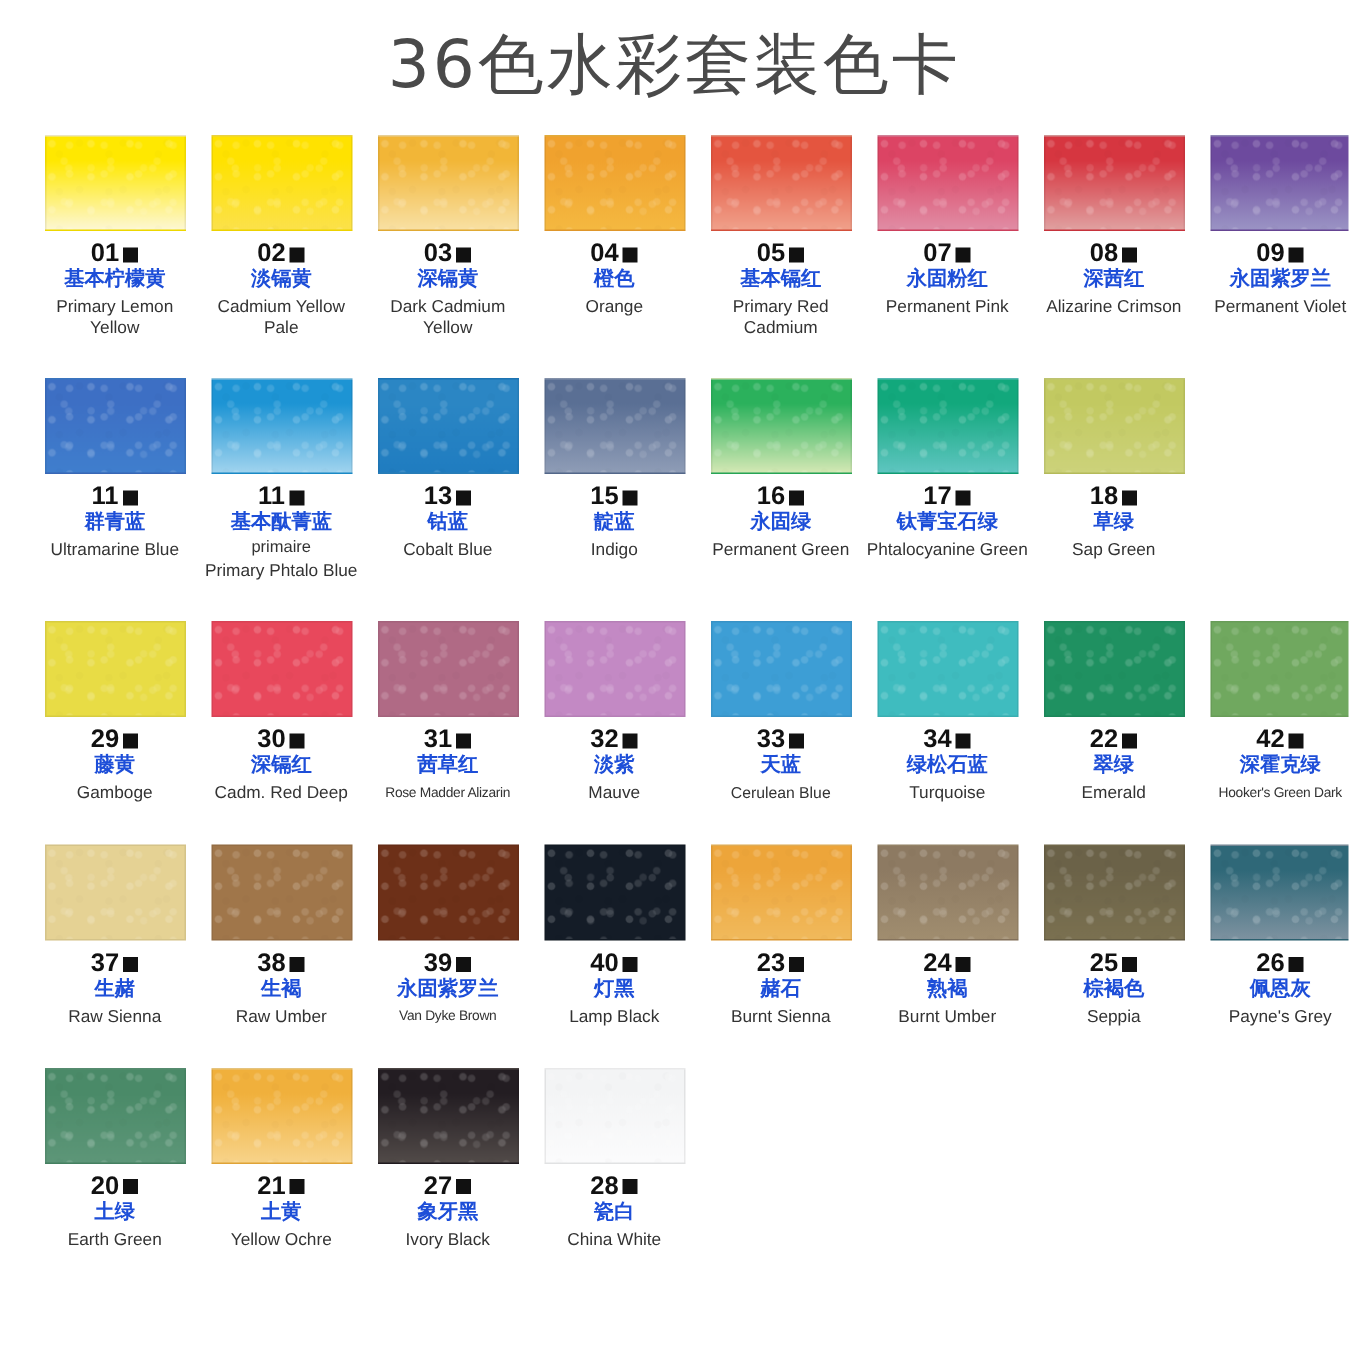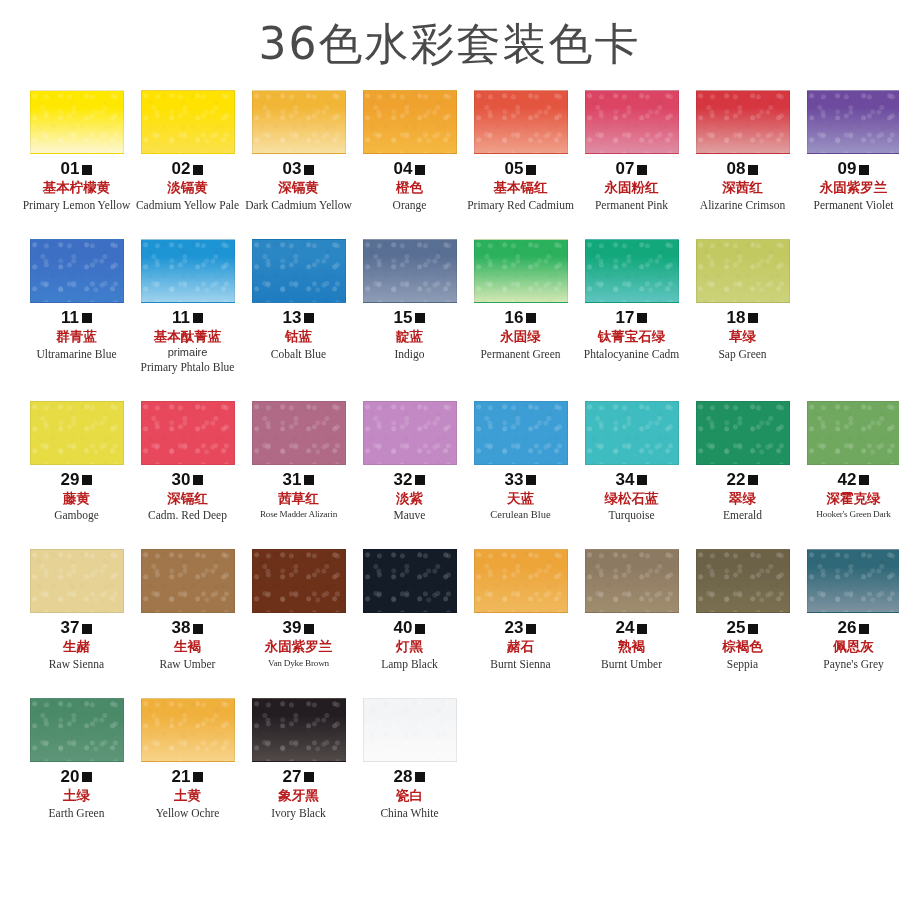--- a/index.html
+++ b/index.html
@@ -96,31 +96,30 @@
     width: 10px;
     height: 10px;
     background: #111111;
     margin-left: 1px;
     position: relative;
     top: 1px;
   }
   .cn {
     font-size: 13.5px;
     font-weight: bold;
-    color: #b91c1c;
+    color: #1d4ed8;
     margin-top: 3px;
     line-height: 1.25;
-    font-family: Liberation Sans, sans-serif;
+    font-family: Liberation Mono, monospace;
   }
   .en {
     font-size: 11.5px;
     color: #333333;
     margin-top: 2px;
     line-height: 1.2;
-    font-family: Liberation Serif, serif;
   }
   .en.small {
     font-size: 9.2px;
     letter-spacing: -0.2px;
   }
   .en.alt {
     font-size: 10.5px;
   }
   .pre {
     font-size: 11px;
@@ -310,21 +309,21 @@
         <div class="cell">
           <div class="swatch" style="background: linear-gradient(rgb(18, 168, 124) 0%, rgb(18, 168, 124) 26%, rgb(94, 197, 192) 100%);">
             <div class="grain"></div>
           </div>
           <div class="label">
             <div class="numline">
               <span class="num">17</span>
               <span class="sq"></span>
             </div>
             <div class="cn">钛菁宝石绿</div>
-            <div class="en">Phtalocyanine Cadm</div>
+            <div class="en">Phtalocyanine Green</div>
           </div>
         </div>
         <div class="cell">
           <div class="swatch" style="background: linear-gradient(rgb(194, 201, 97) 0%, rgb(194, 201, 97) 26%, rgb(204, 210, 122) 100%);">
             <div class="grain"></div>
           </div>
           <div class="label">
             <div class="numline">
               <span class="num">18</span>
               <span class="sq"></span>

